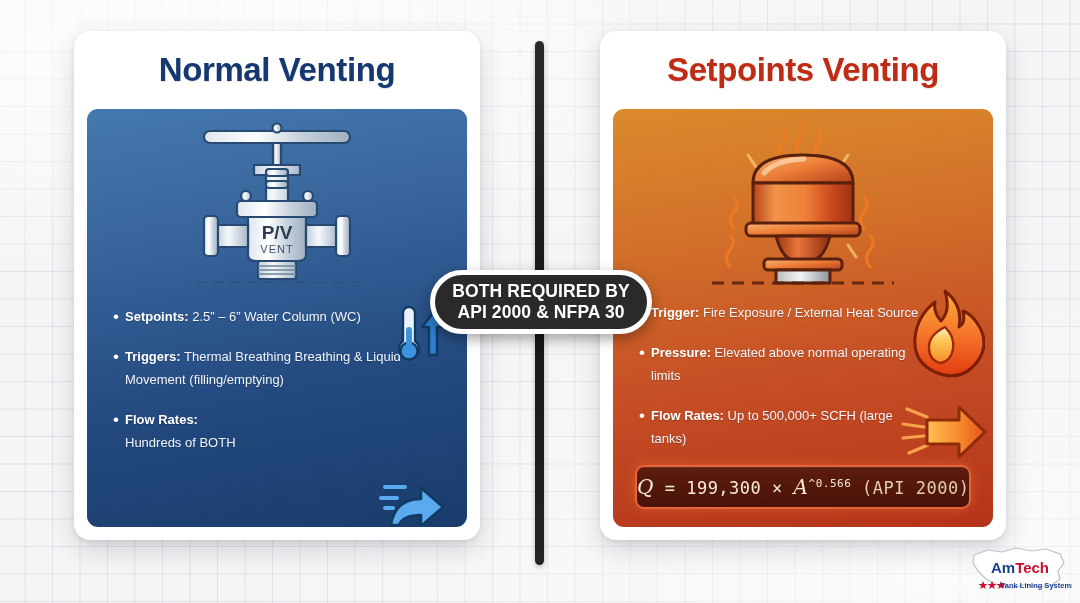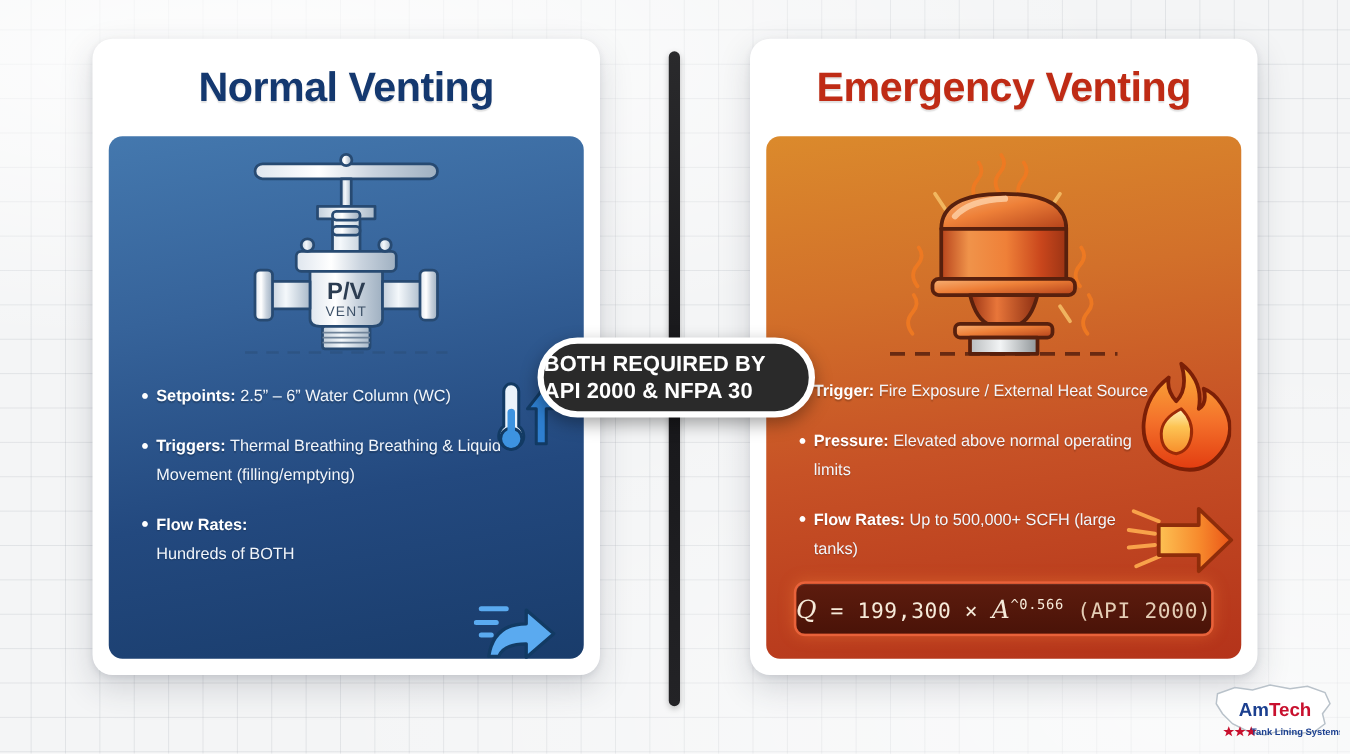--- a/index.html
+++ b/index.html
@@ -107,21 +107,21 @@
   #ico-arrowR { right: 6px;   top: 288px; }
 
   
   #formula {
     position: absolute;
     left: 22px; right: 22px; bottom: 18px;
     height: 44px;
     background: linear-gradient(180deg, #5d1c0e 0%, #4a1308 100%);
     border: 2px solid #e8623a;
     border-radius: 9px;
-    display: flex; align-items: center; justify-content: center;
+    display: flex; align-items: center; justify-content: flex-start;
     box-shadow: 0 0 12px rgba(255,140,60,0.35), inset 0 1px 0 rgba(255,255,255,0.08);
   }
   .fm {
     font-family: "DejaVu Sans Mono", monospace;
     font-size: 17px;
     color: #f6ead9;
     letter-spacing: 0.5px;
     white-space: nowrap;
   }
   .fm .ital { font-family: "DejaVu Serif", serif; font-style: italic; font-size: 20px; }
@@ -142,21 +142,21 @@
   
   #badge {
     position: absolute;
     left: 430px; top: 270px;
     width: 222px; height: 64px;
     background: #2a2a2a;
     border: 5px solid #ffffff;
     border-radius: 32px;
     z-index: 6;
     display: flex; flex-direction: column;
-    align-items: flex-start; justify-content: center;
+    align-items: center; justify-content: center;
     box-shadow: 0 5px 14px rgba(0,0,0,0.35);
   }
   .badge-line {
     color: #ffffff;
     font-size: 17.5px;
     font-weight: 700;
     line-height: 21px;
     letter-spacing: 0.1px;
     white-space: nowrap;
   }
@@ -265,21 +265,21 @@
             <line x1="6" y1="10" x2="26" y2="10"></line>
             <line x1="2" y1="21" x2="18" y2="21"></line>
             <line x1="6" y1="31" x2="14" y2="31"></line>
           </g>
         </svg>
       </div>
     </div>
   </div>
 
   <div class="card" id="card-right">
-    <div class="card-title" id="title-right">Emergency Venting</div>
+    <div class="card-title" id="title-right">Setpoints Venting</div>
 
     <div class="panel" id="panel-right">
 
       <div class="illo">
         <svg width="210" height="168" viewBox="0 0 210 168" aria-hidden="true">
           <defs>
             <linearGradient id="copper" x1="0" y1="0" x2="1" y2="0">
               <stop offset="0%" stop-color="#b8441c"></stop>
               <stop offset="22%" stop-color="#f0934a"></stop>
               <stop offset="52%" stop-color="#ef8038"></stop>

